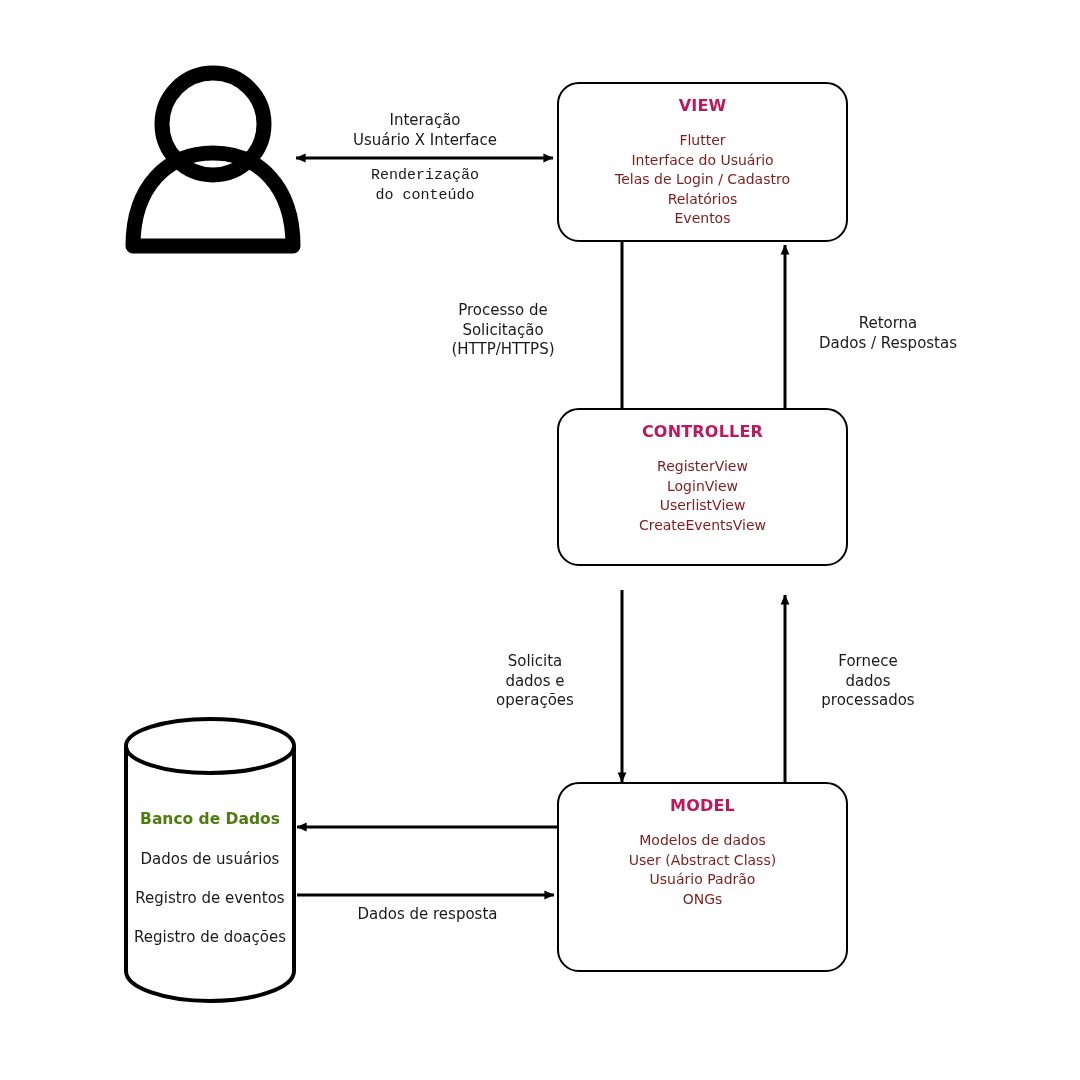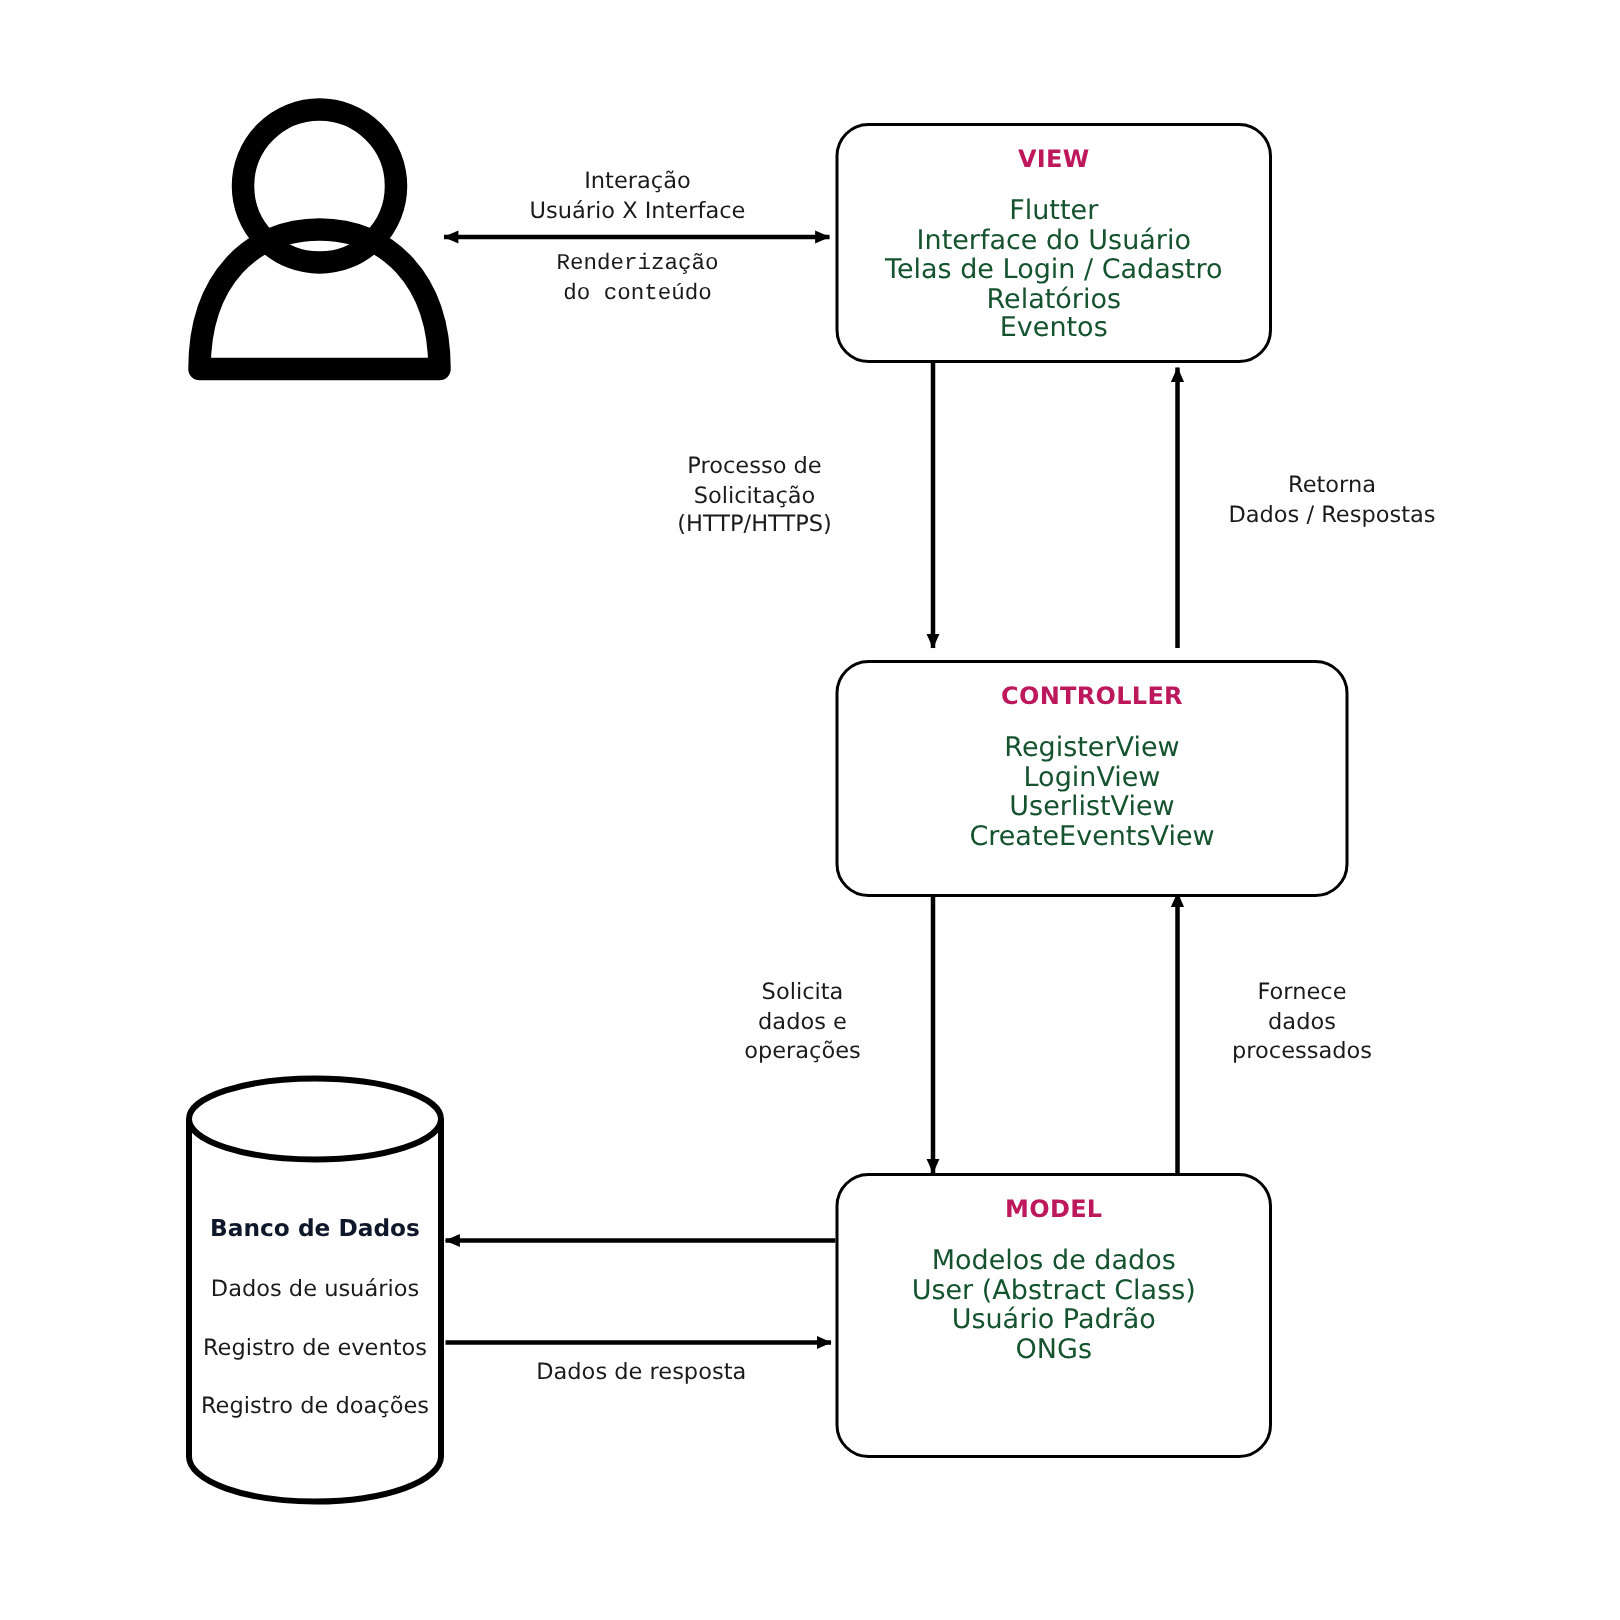--- a/index.html
+++ b/index.html
@@ -36,37 +36,37 @@
   .node-title {
     font-weight: bold;
     font-size: 16px;
     letter-spacing: 0.2px;
     line-height: 19px;
     margin-top: 12px;
     color: #be185d;
   }
   .node-lines {
     margin-top: 16px;
-    font-size: 18px;
+    font-size: 14px;
     line-height: 19.6px;
-    color: #14532d;
+    color: #7f1d1d;
   }
   .node-lines div {
     white-space: nowrap;
   }
   .db-label {
     position: absolute;
     width: 168px;
     text-align: center;
     left: 126px;
   }
   .db-title {
     font-weight: bold;
     font-size: 15.5px;
-    color: #0f172a;
+    color: #4d7c0f;
   }
   .db-line {
     font-size: 15px;
     color: #1a1a1a;
     white-space: nowrap;
   }
   .edge-label {
     position: absolute;
     text-align: center;
     font-size: 15px;
@@ -119,21 +119,21 @@
     <div class="node-title">VIEW</div>
     <div class="node-lines">
       <div>Flutter</div>
       <div>Interface do Usuário</div>
       <div>Telas de Login / Cadastro</div>
       <div>Relatórios</div>
       <div>Eventos</div>
     </div>
   </div>
 
-  <div class="node-box" id="controller-box" style="left:557px; top:440px; width:342px; height:158px;">
+  <div class="node-box" id="controller-box" style="left:557px; top:408px; width:291px; height:158px;">
     <div class="node-title">CONTROLLER</div>
     <div class="node-lines">
       <div>RegisterView</div>
       <div>LoginView</div>
       <div>UserlistView</div>
       <div>CreateEventsView</div>
     </div>
   </div>
 
   <div class="node-box" id="model-box" style="left:557px; top:782px; width:291px; height:190px;">

